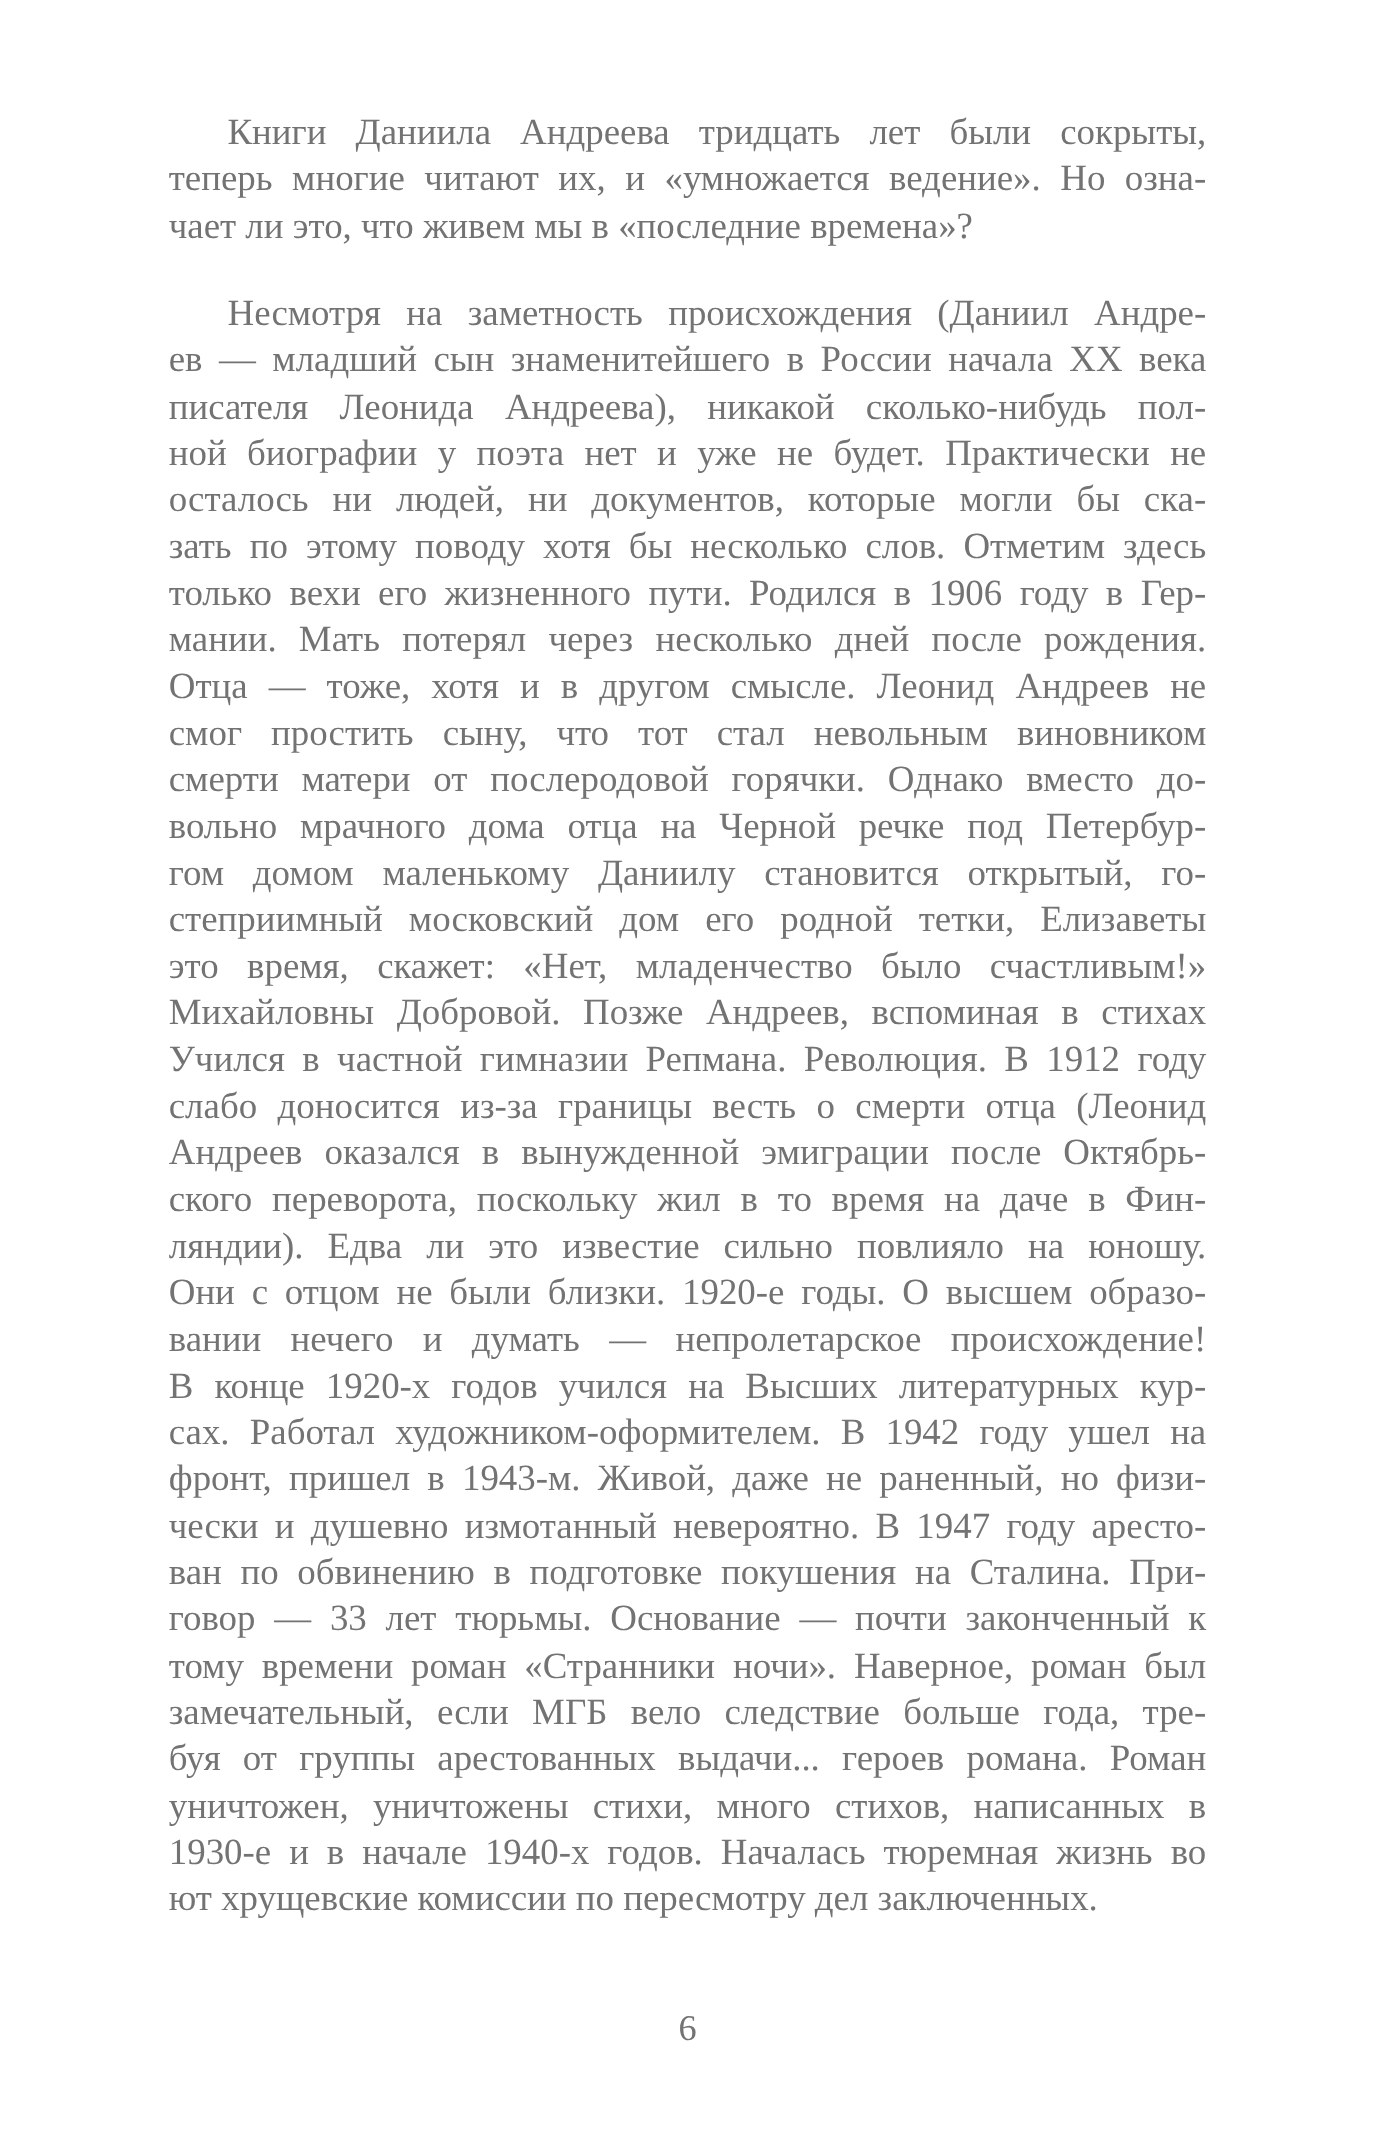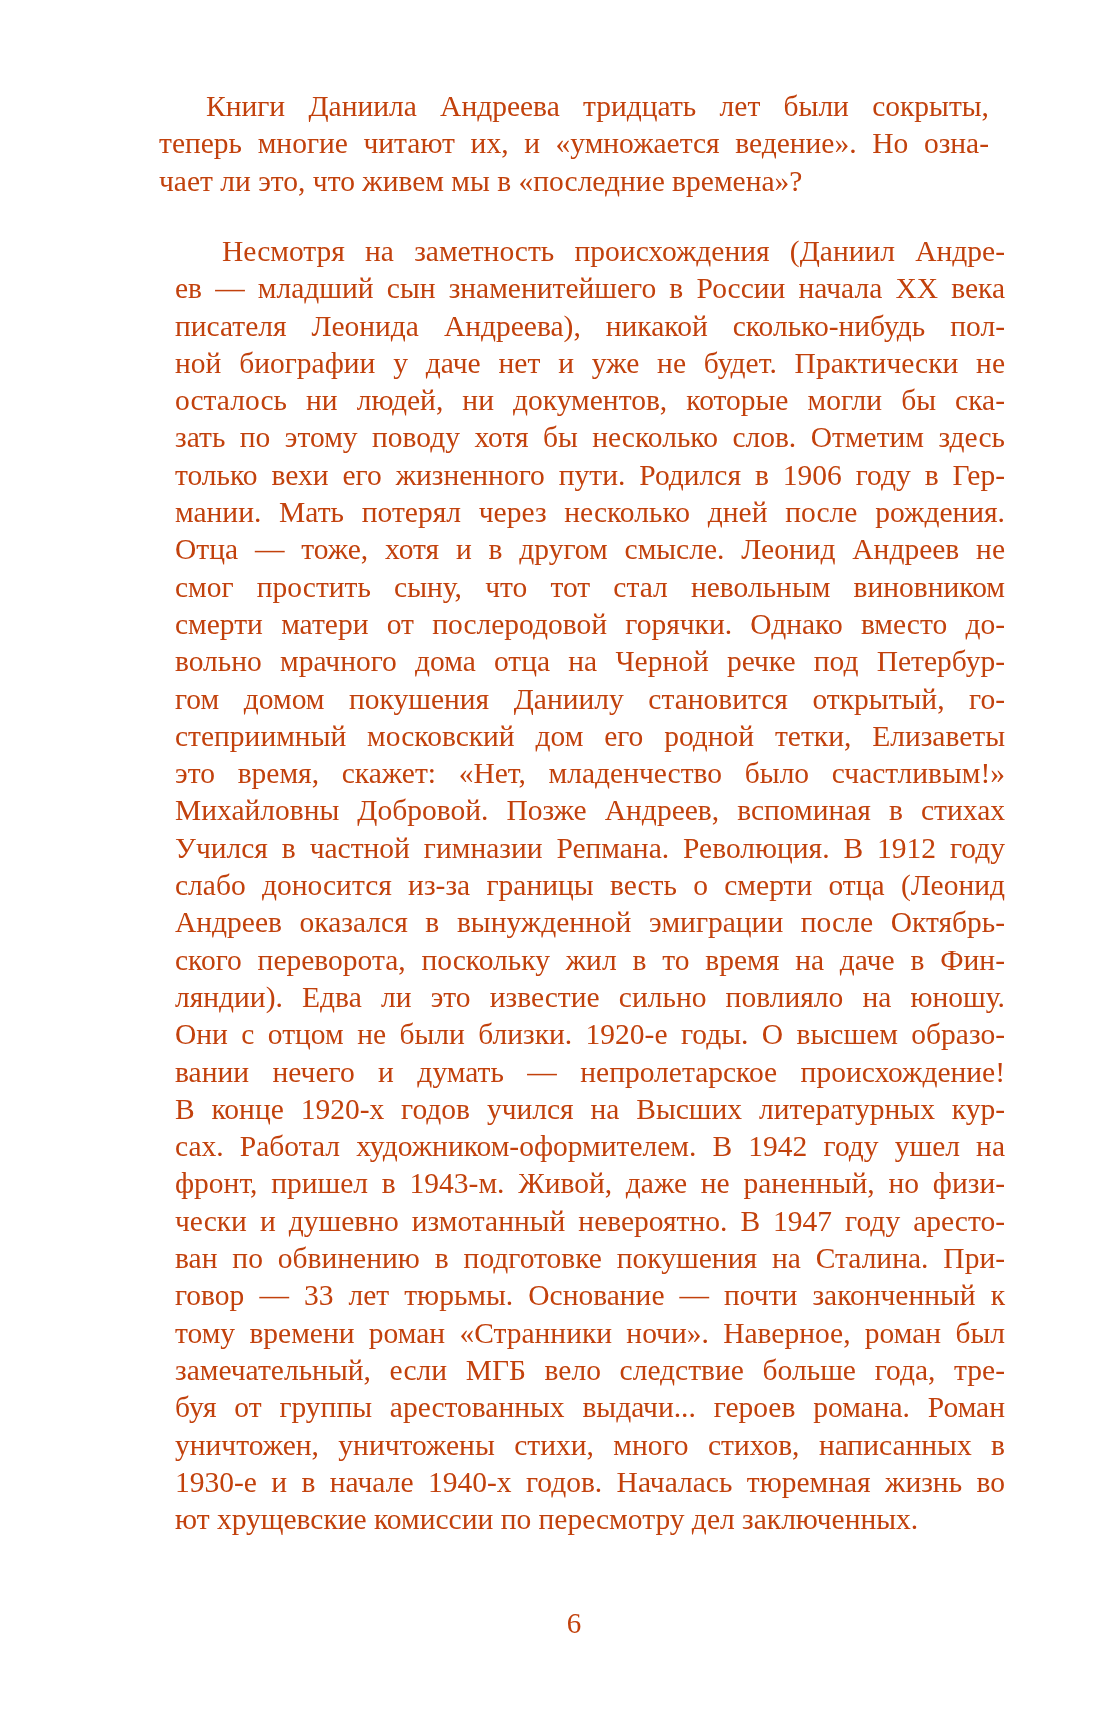--- a/index.html
+++ b/index.html
@@ -4,43 +4,42 @@
   <style>
     html, body { margin: 0; padding: 0; background: #ffffff; }
     body { width: 1100px; height: 1721px; position: relative; overflow: hidden; }
     .page {
       position: absolute;
       left: 135px;
       top: 0;
       width: 830px;
       height: 1497px;
       font-family: "Liberation Serif", "DejaVu Serif", serif;
-      color: #c2410c;
+      color: #737373;
       font-size: 29.5px;
       line-height: 37.3px;
-      margin-left: 24px;
     }
     .para {
       margin: 0;
       text-align: justify;
       text-align-last: justify;
       hyphens: manual;
     }
     .line {
       display: block;
       white-space: nowrap;
       text-align: justify;
       text-align-last: justify;
       height: 37.3px;
       overflow: visible;
     }
     .line.last { text-align-last: left; }
     .line.indent { padding-left: 47px; }
     #p1 { position: absolute; top: 88px; left: 0; width: 830px; }
-    #p2 { position: absolute; top: 233px; left: 16px; width: 830px; }
+    #p2 { position: absolute; top: 233px; left: 0; width: 830px; }
     .page-number {
       position: absolute;
       left: 0; width: 830px;
       top: 1605px;
       text-align: center;
       font-size: 29px;
       line-height: 37px;
     }
   </style>
 </head>
@@ -49,30 +48,30 @@
 <div class="page">
   <div id="p1" class="para">
       <span class="line indent">Книги Даниила Андреева тридцать лет были сокрыты,</span>
       <span class="line">теперь многие читают их, и «умножается ведение». Но озна-</span>
       <span class="line last">чает ли это, что живем мы в «последние времена»?</span>
     </div>
   <div id="p2" class="para">
       <span class="line indent">Несмотря на заметность происхождения (Даниил Андре-</span>
       <span class="line">ев — младший сын знаменитейшего в России начала XX века</span>
       <span class="line">писателя Леонида Андреева), никакой сколько-нибудь пол-</span>
-      <span class="line">ной биографии у даче нет и уже не будет. Практически не</span>
+      <span class="line">ной биографии у поэта нет и уже не будет. Практически не</span>
       <span class="line">осталось ни людей, ни документов, которые могли бы ска-</span>
       <span class="line">зать по этому поводу хотя бы несколько слов. Отметим здесь</span>
       <span class="line">только вехи его жизненного пути. Родился в 1906 году в Гер-</span>
       <span class="line">мании. Мать потерял через несколько дней после рождения.</span>
       <span class="line">Отца — тоже, хотя и в другом смысле. Леонид Андреев не</span>
       <span class="line">смог простить сыну, что тот стал невольным виновником</span>
       <span class="line">смерти матери от послеродовой горячки. Однако вместо до-</span>
       <span class="line">вольно мрачного дома отца на Черной речке под Петербур-</span>
-      <span class="line">гом домом покушения Даниилу становится открытый, го-</span>
+      <span class="line">гом домом маленькому Даниилу становится открытый, го-</span>
       <span class="line">степриимный московский дом его родной тетки, Елизаветы</span>
       <span class="line">это время, скажет: «Нет, младенчество было счастливым!»</span>
       <span class="line">Михайловны Добровой. Позже Андреев, вспоминая в стихах</span>
       <span class="line">Учился в частной гимназии Репмана. Революция. В 1912 году</span>
       <span class="line">слабо доносится из-за границы весть о смерти отца (Леонид</span>
       <span class="line">Андреев оказался в вынужденной эмиграции после Октябрь-</span>
       <span class="line">ского переворота, поскольку жил в то время на даче в Фин-</span>
       <span class="line">ляндии). Едва ли это известие сильно повлияло на юношу.</span>
       <span class="line">Они с отцом не были близки. 1920-е годы. О высшем образо-</span>
       <span class="line">вании нечего и думать — непролетарское происхождение!</span>

